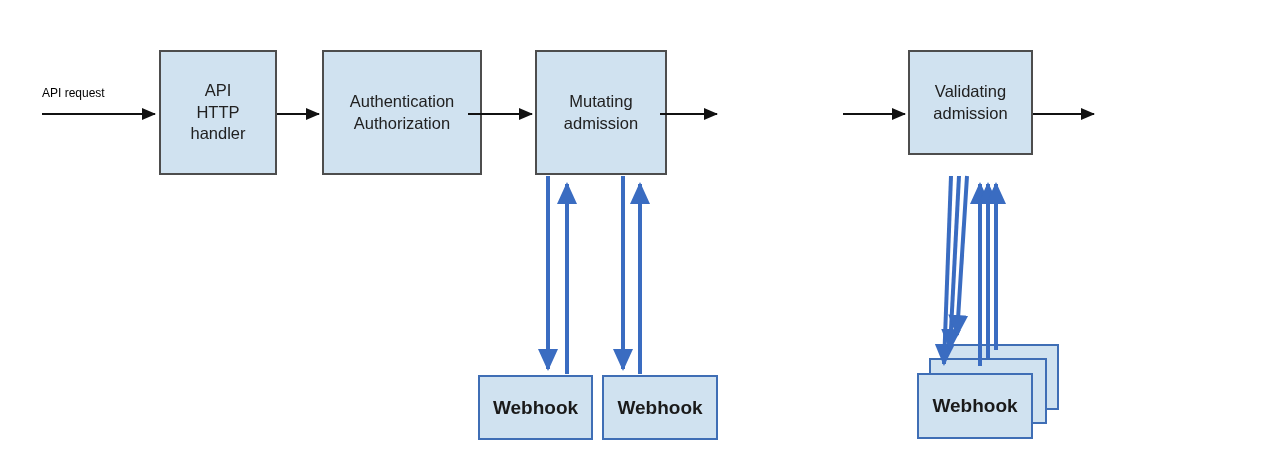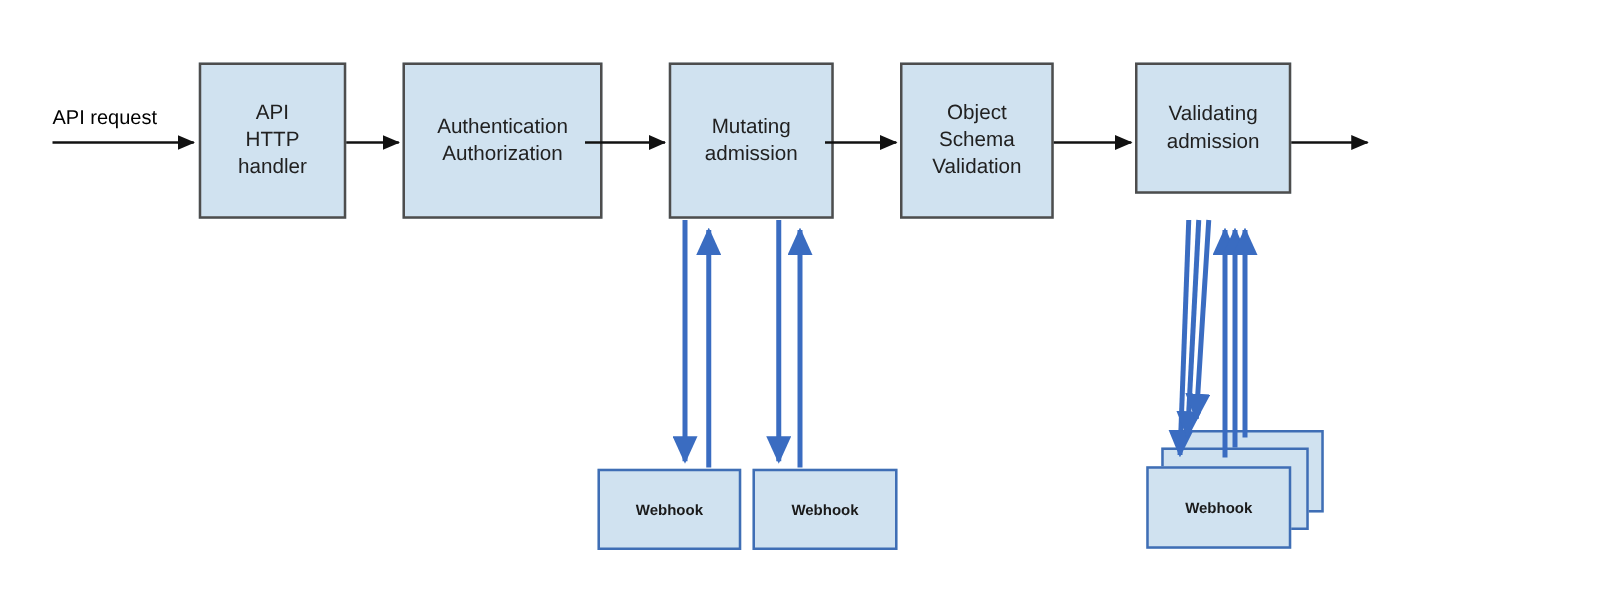--- a/index.html
+++ b/index.html
@@ -27,28 +27,28 @@
     text-align:center;color:var(--text);
     font-size:16.5px;line-height:1.32;white-space:pre-line;
     box-sizing:border-box;
   }
   .webhook{
     position:absolute;z-index:1;
     background:var(--node-fill);
     border:2px solid var(--webhook-border);
     display:flex;align-items:center;justify-content:center;
     text-align:left;color:#1a1a1a;
-    font-size:12px;font-weight:600;
+    font-size:19px;font-weight:600;
     box-sizing:border-box;
   }
   .stackbox{z-index:1;}
   .stackbox.front{z-index:2;}
   .edge-label{
     position:absolute;z-index:2;color:#000;
-    font-size:16px;white-space:nowrap;
+    font-size:12px;white-space:nowrap;
   }
   
   #n0{left:159px;top:50px;width:118px;height:125px;}
   #n1{left:322px;top:50px;width:160px;height:125px;}
   #n2{left:535px;top:50px;width:132px;height:125px;}
   #n3{left:720px;top:50px;width:123px;height:125px;}
   #n4{left:908px;top:50px;width:125px;height:105px;}
   #n5{left:1097px;top:50px;width:128px;height:125px;}
   
   #wm0{left:478px;top:375px;width:115px;height:65px;}
@@ -106,25 +106,20 @@
 handler</span>
   </div>
   <div class="node" id="n1">
     <span>Authentication
 Authorization</span>
   </div>
   <div class="node" id="n2">
     <span>Mutating
 admission</span>
   </div>
-  <div class="node" id="n3">
-    <span>Object
-Schema
-Validation</span>
-  </div>
   <div class="node" id="n4">
     <span>Validating
 admission</span>
   </div>
 
   <div class="webhook" id="wm0">
     <span>Webhook</span>
   </div>
   <div class="webhook" id="wm1">
     <span>Webhook</span>

